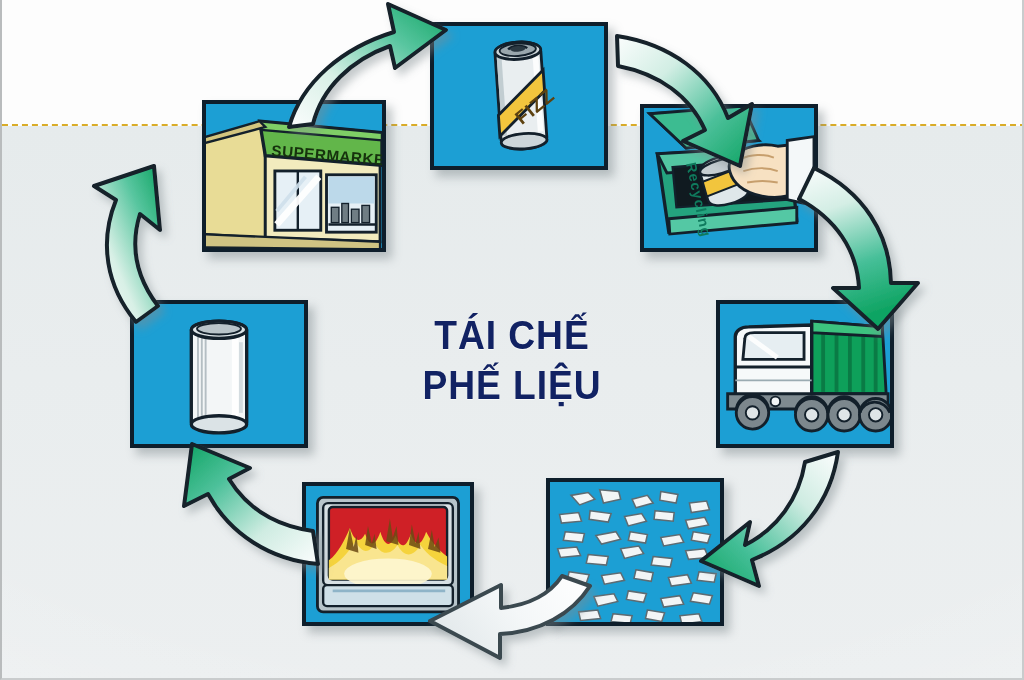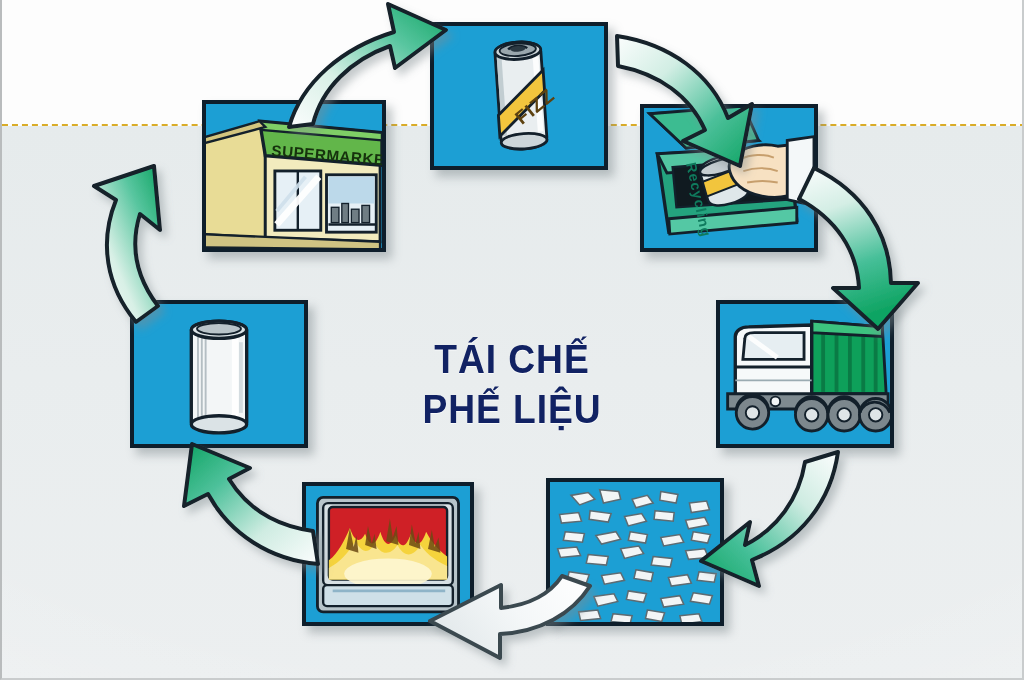--- a/index.html
+++ b/index.html
@@ -39,21 +39,20 @@
   .panel-inner{position:absolute;inset:0;}
 
   
   #title-block{
     position:absolute;left:340px;top:310px;width:340px;
     text-align:center;z-index:8;
     color:#112263;
     font-family:"Liberation Sans", sans-serif;
     font-weight:bold;
     letter-spacing:1px;
-    margin-top:24px;
   }
   #title-block .line{
     display:block;font-size:40px;line-height:50px;
     transform:scaleX(.93);
     text-shadow:0 1px 0 rgba(255,255,255,.7);
   }
 
   
   .arrow-layer{position:absolute;left:0;top:0;width:1024px;height:680px;z-index:6;pointer-events:none;}
   .arrow-layer.behind{z-index:3;}

